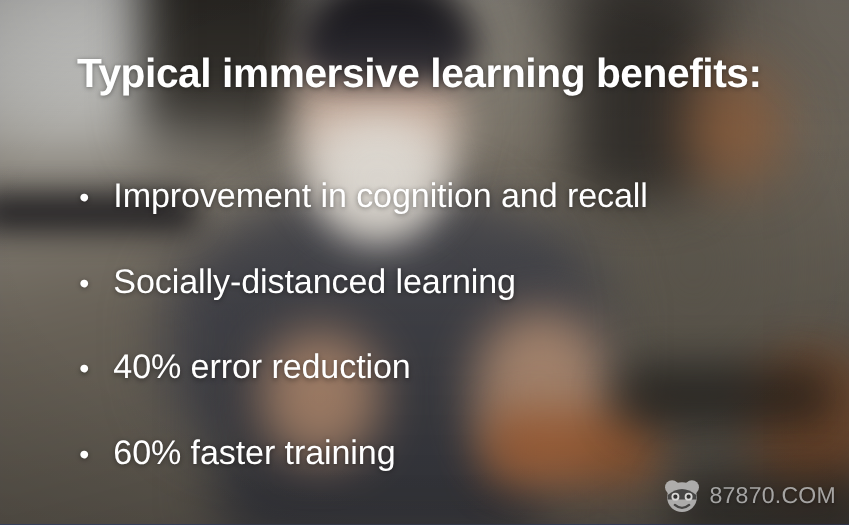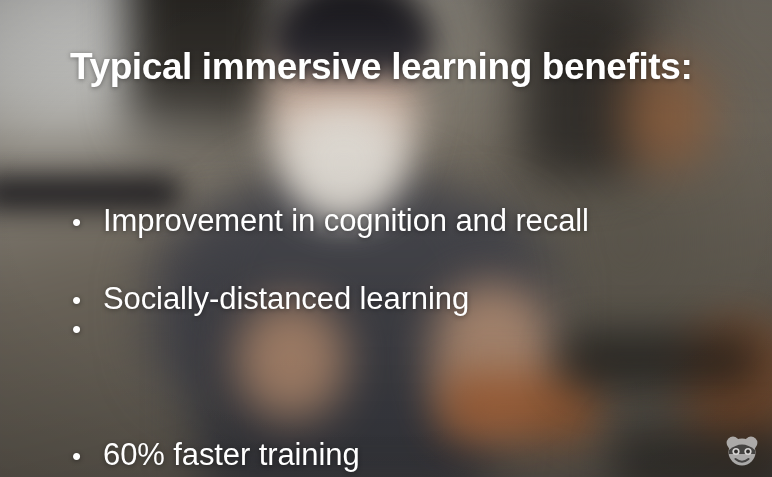--- a/index.html
+++ b/index.html
@@ -229,21 +229,20 @@
     text-shadow: 0 1px 5px rgba(0,0,0,.42);
   }
   .bullet-dot {
     width: 31px;
     font-size: 26px;
     line-height: 1;
     flex: 0 0 auto;
   }
   .bullet-text {
     flex: 0 0 auto;
-    margin-top: 43px;
   }
 
   
   .watermark {
     position: absolute;
     right: 12px;
     bottom: 10px;
     display: flex;
     align-items: center;
     gap: 7px;
@@ -295,20 +294,21 @@
         <span class="bullet-text">Improvement in cognition and recall</span>
       </li>
 
       <li class="bullet-item">
         <span class="bullet-dot">•</span>
         <span class="bullet-text">Socially-distanced learning</span>
       </li>
 
       <li class="bullet-item">
         <span class="bullet-dot">•</span>
+        <span class="bullet-text">40% error reduction</span>
       </li>
 
       <li class="bullet-item">
         <span class="bullet-dot">•</span>
         <span class="bullet-text">60% faster training</span>
       </li>
 
     </ul>
 
     <div class="watermark">
@@ -318,16 +318,17 @@
           <circle cx="27" cy="8" r="6.4" fill="#c9c9c9"></circle>
           <circle cx="18" cy="17" r="13.5" fill="#c9c9c9"></circle>
           <path d="M5 15 Q18 4 31 15 L31 19 L5 19 Z" fill="#4a4a4a"></path>
           <circle cx="12" cy="16.5" r="3.6" fill="#ffffff"></circle>
           <circle cx="24" cy="16.5" r="3.6" fill="#ffffff"></circle>
           <circle cx="12" cy="16.5" r="1.9" fill="#2e2e2e"></circle>
           <circle cx="24" cy="16.5" r="1.9" fill="#2e2e2e"></circle>
           <path d="M11.5 24 Q18 29.5 24.5 24" stroke="#4a4a4a" stroke-width="2.1" fill="none" stroke-linecap="round"></path>
         </svg>
       </span>
+      <span class="wm-text">87870.COM</span>
     </div>
 
   </div>
 </div>
 
 </body></html>

